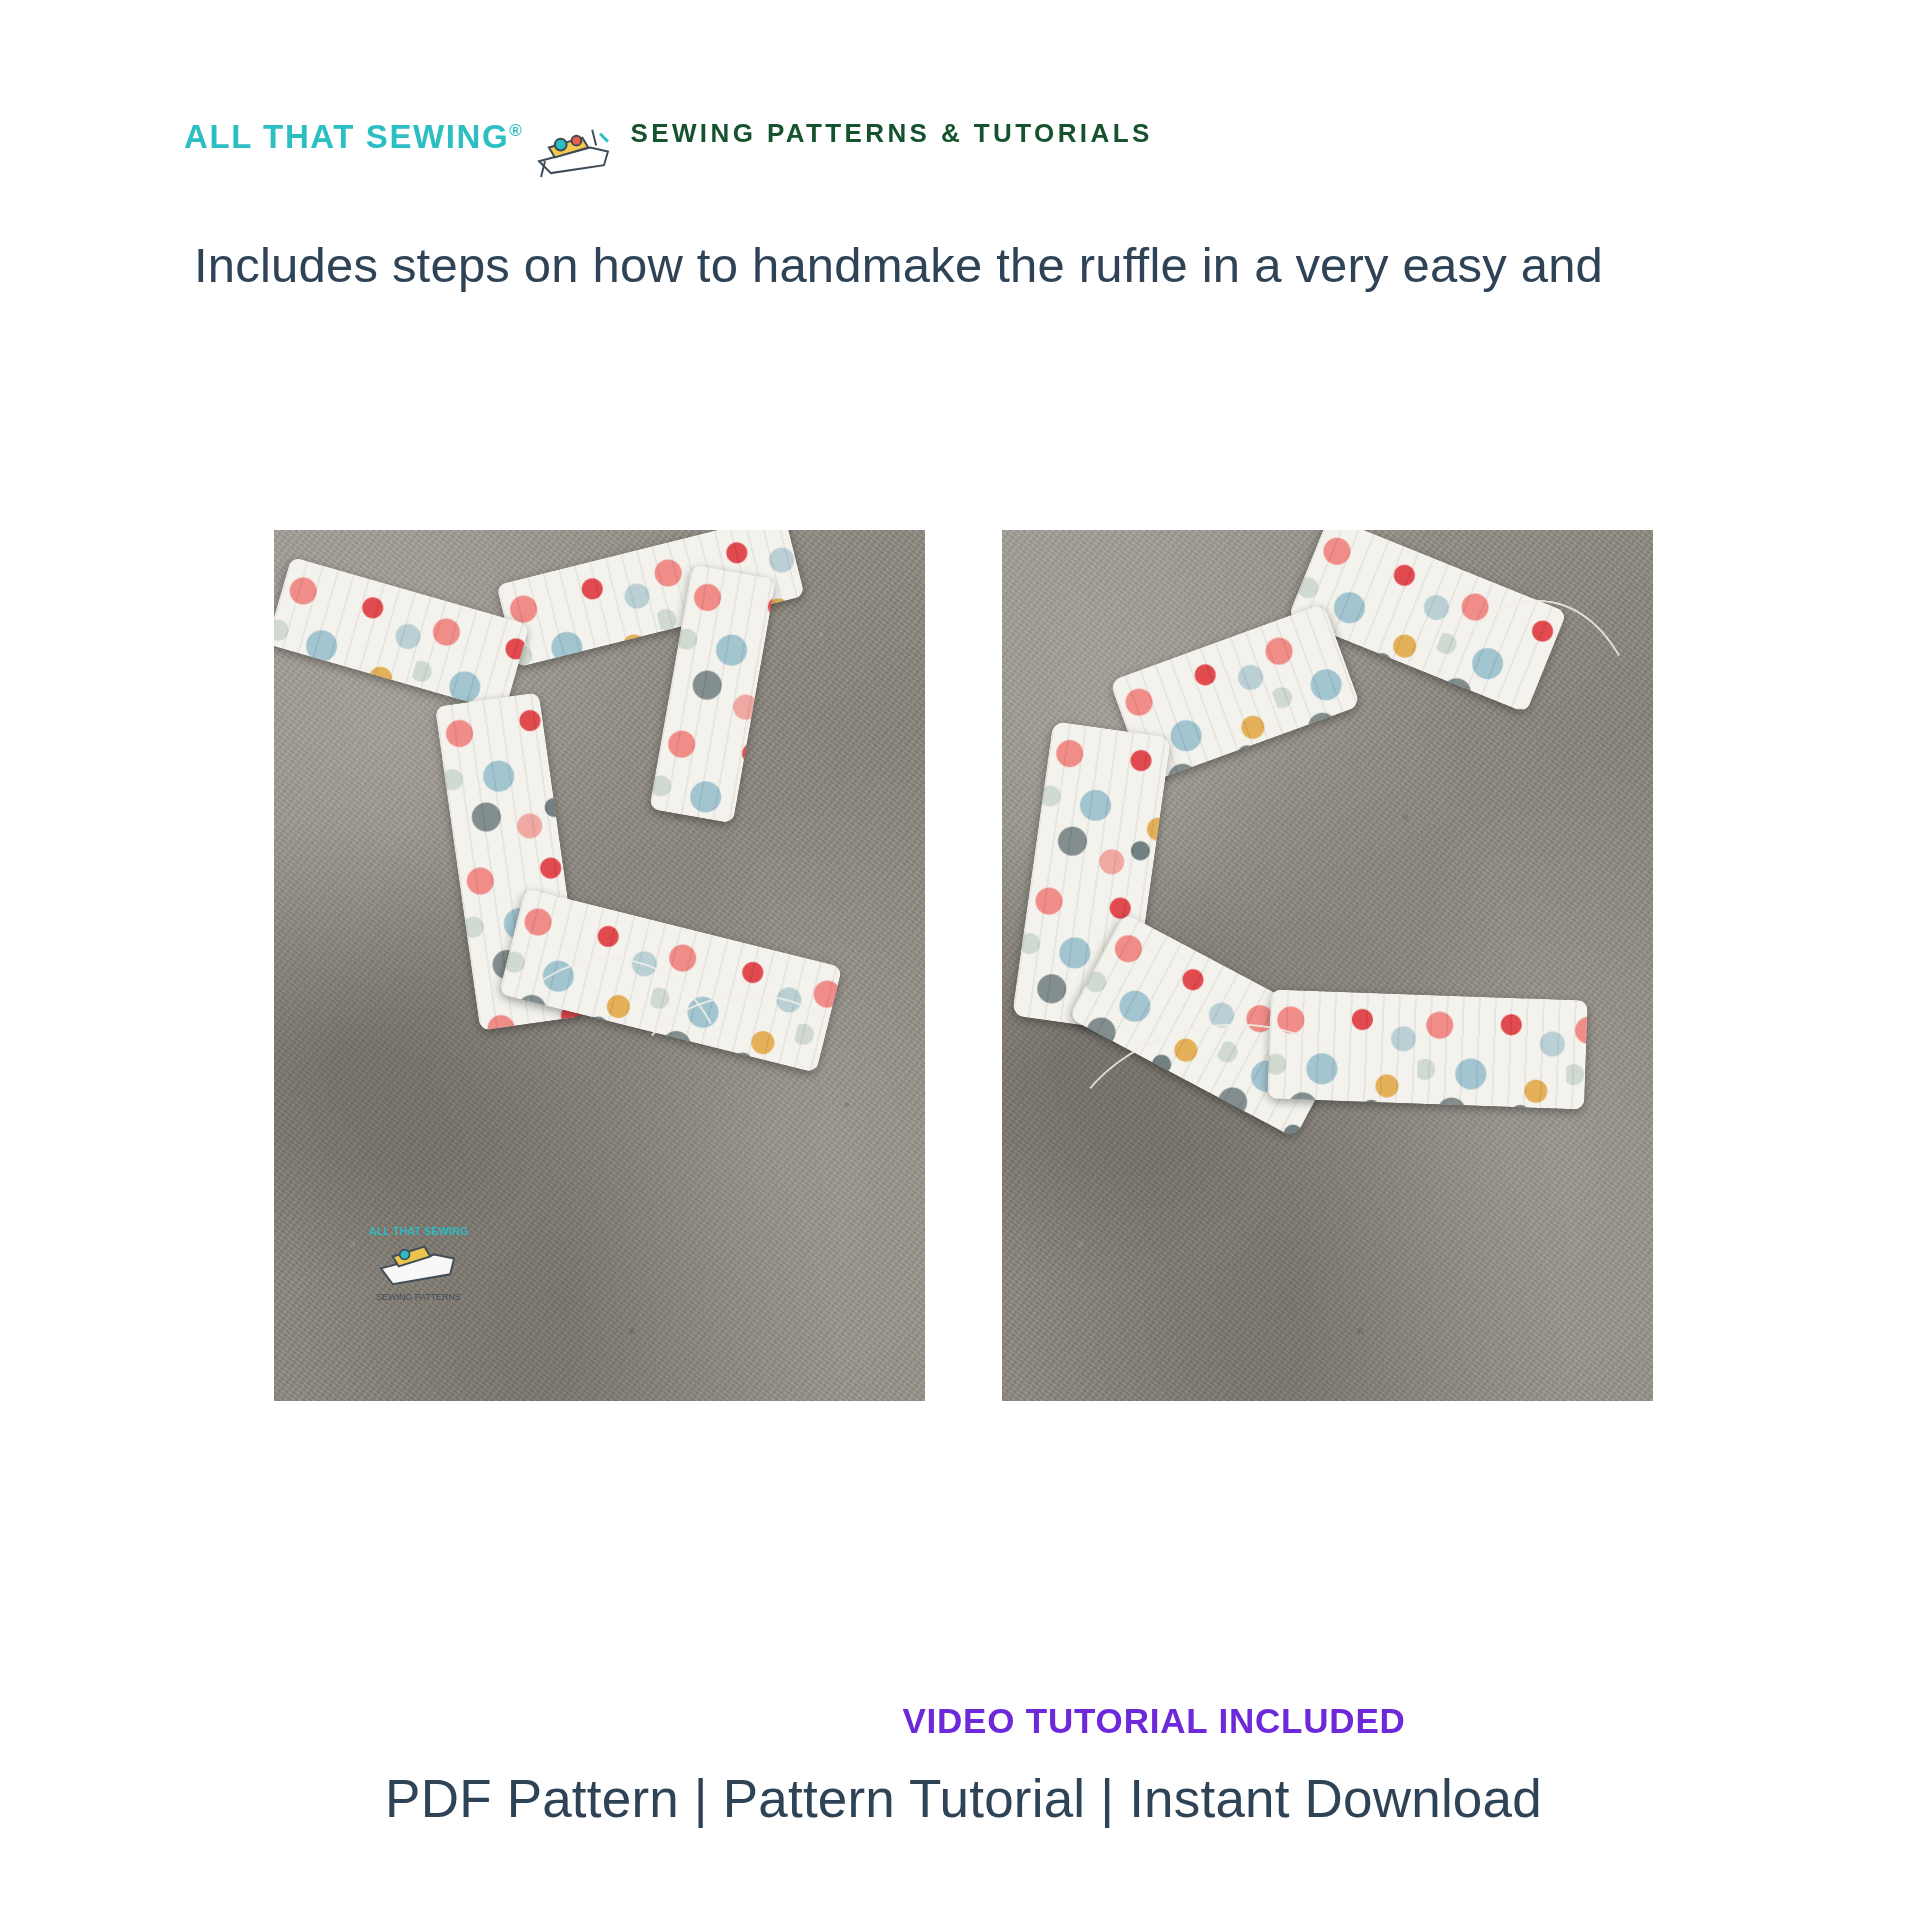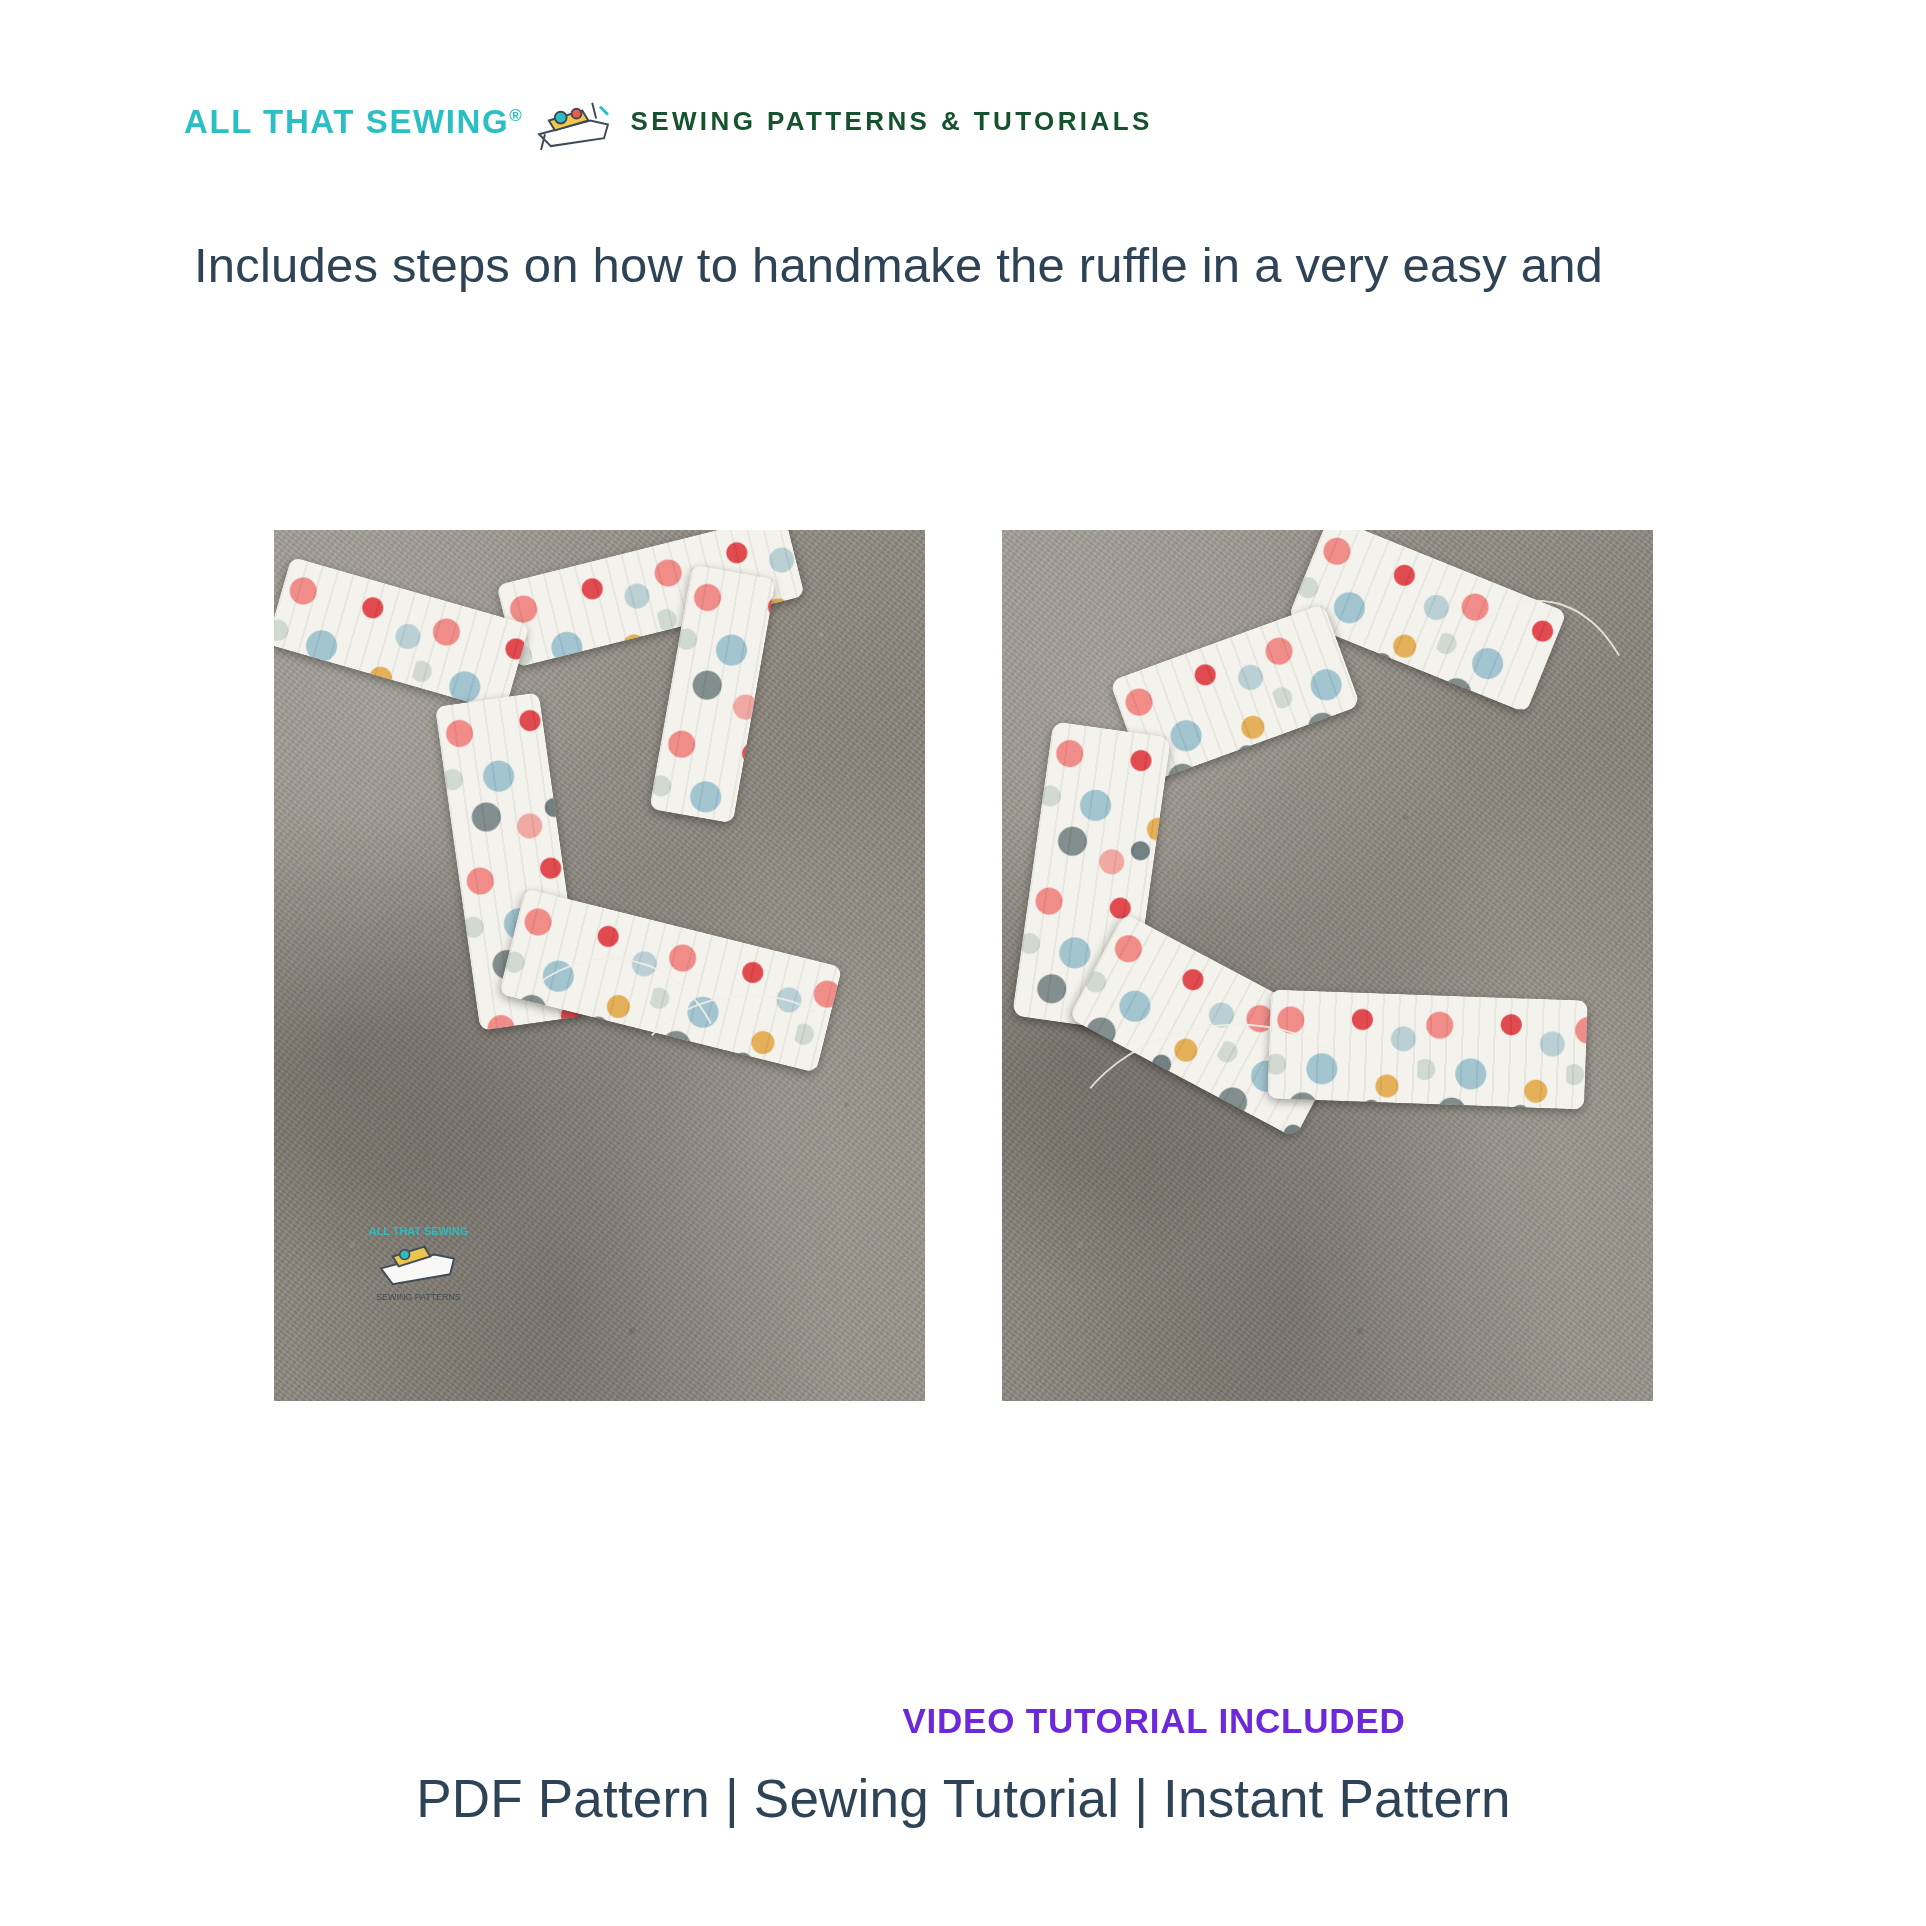--- a/index.html
+++ b/index.html
@@ -13,23 +13,22 @@
     font-family: "Liberation Sans", sans-serif;
     color: #2b3a4a;
     position: relative;
     overflow: hidden;
   }
 
   
   .brand-bar {
     position: absolute;
     left: 184px;
-    top: 91px;
+    top: 118px;
     display: flex;
-    align-items: center;
     gap: 8px;
   }
   .brand-name {
     font-family: "Liberation Sans", sans-serif;
     font-weight: bold;
     font-size: 33px;
     letter-spacing: 1.6px;
     color: #2bbfc4;
     white-space: nowrap;
   }
@@ -246,14 +245,14 @@
     <div class="fabric" style="left:267px; top:465px; width:317px; height:109px; transform: rotate(2deg); border-radius:10px;"></div>
 
     <div class="thread" style="left:396px; top:69px; width:248px; height:416px; transform: rotate(6deg);"></div>
     <div class="thread" style="left:59px; top:495px; width:317px; height:238px; transform: rotate(-10deg);"></div>
   </div>
 </div>
 
 <div class="video-included">
   <span class="video-included-inner">VIDEO TUTORIAL INCLUDED</span>
 </div>
-<div class="footer-line">PDF Pattern | Sewing Tutorial | Instant Pattern</div>
+<div class="footer-line">PDF Pattern | Pattern Tutorial | Instant Download</div>
 
 
 </body></html>

